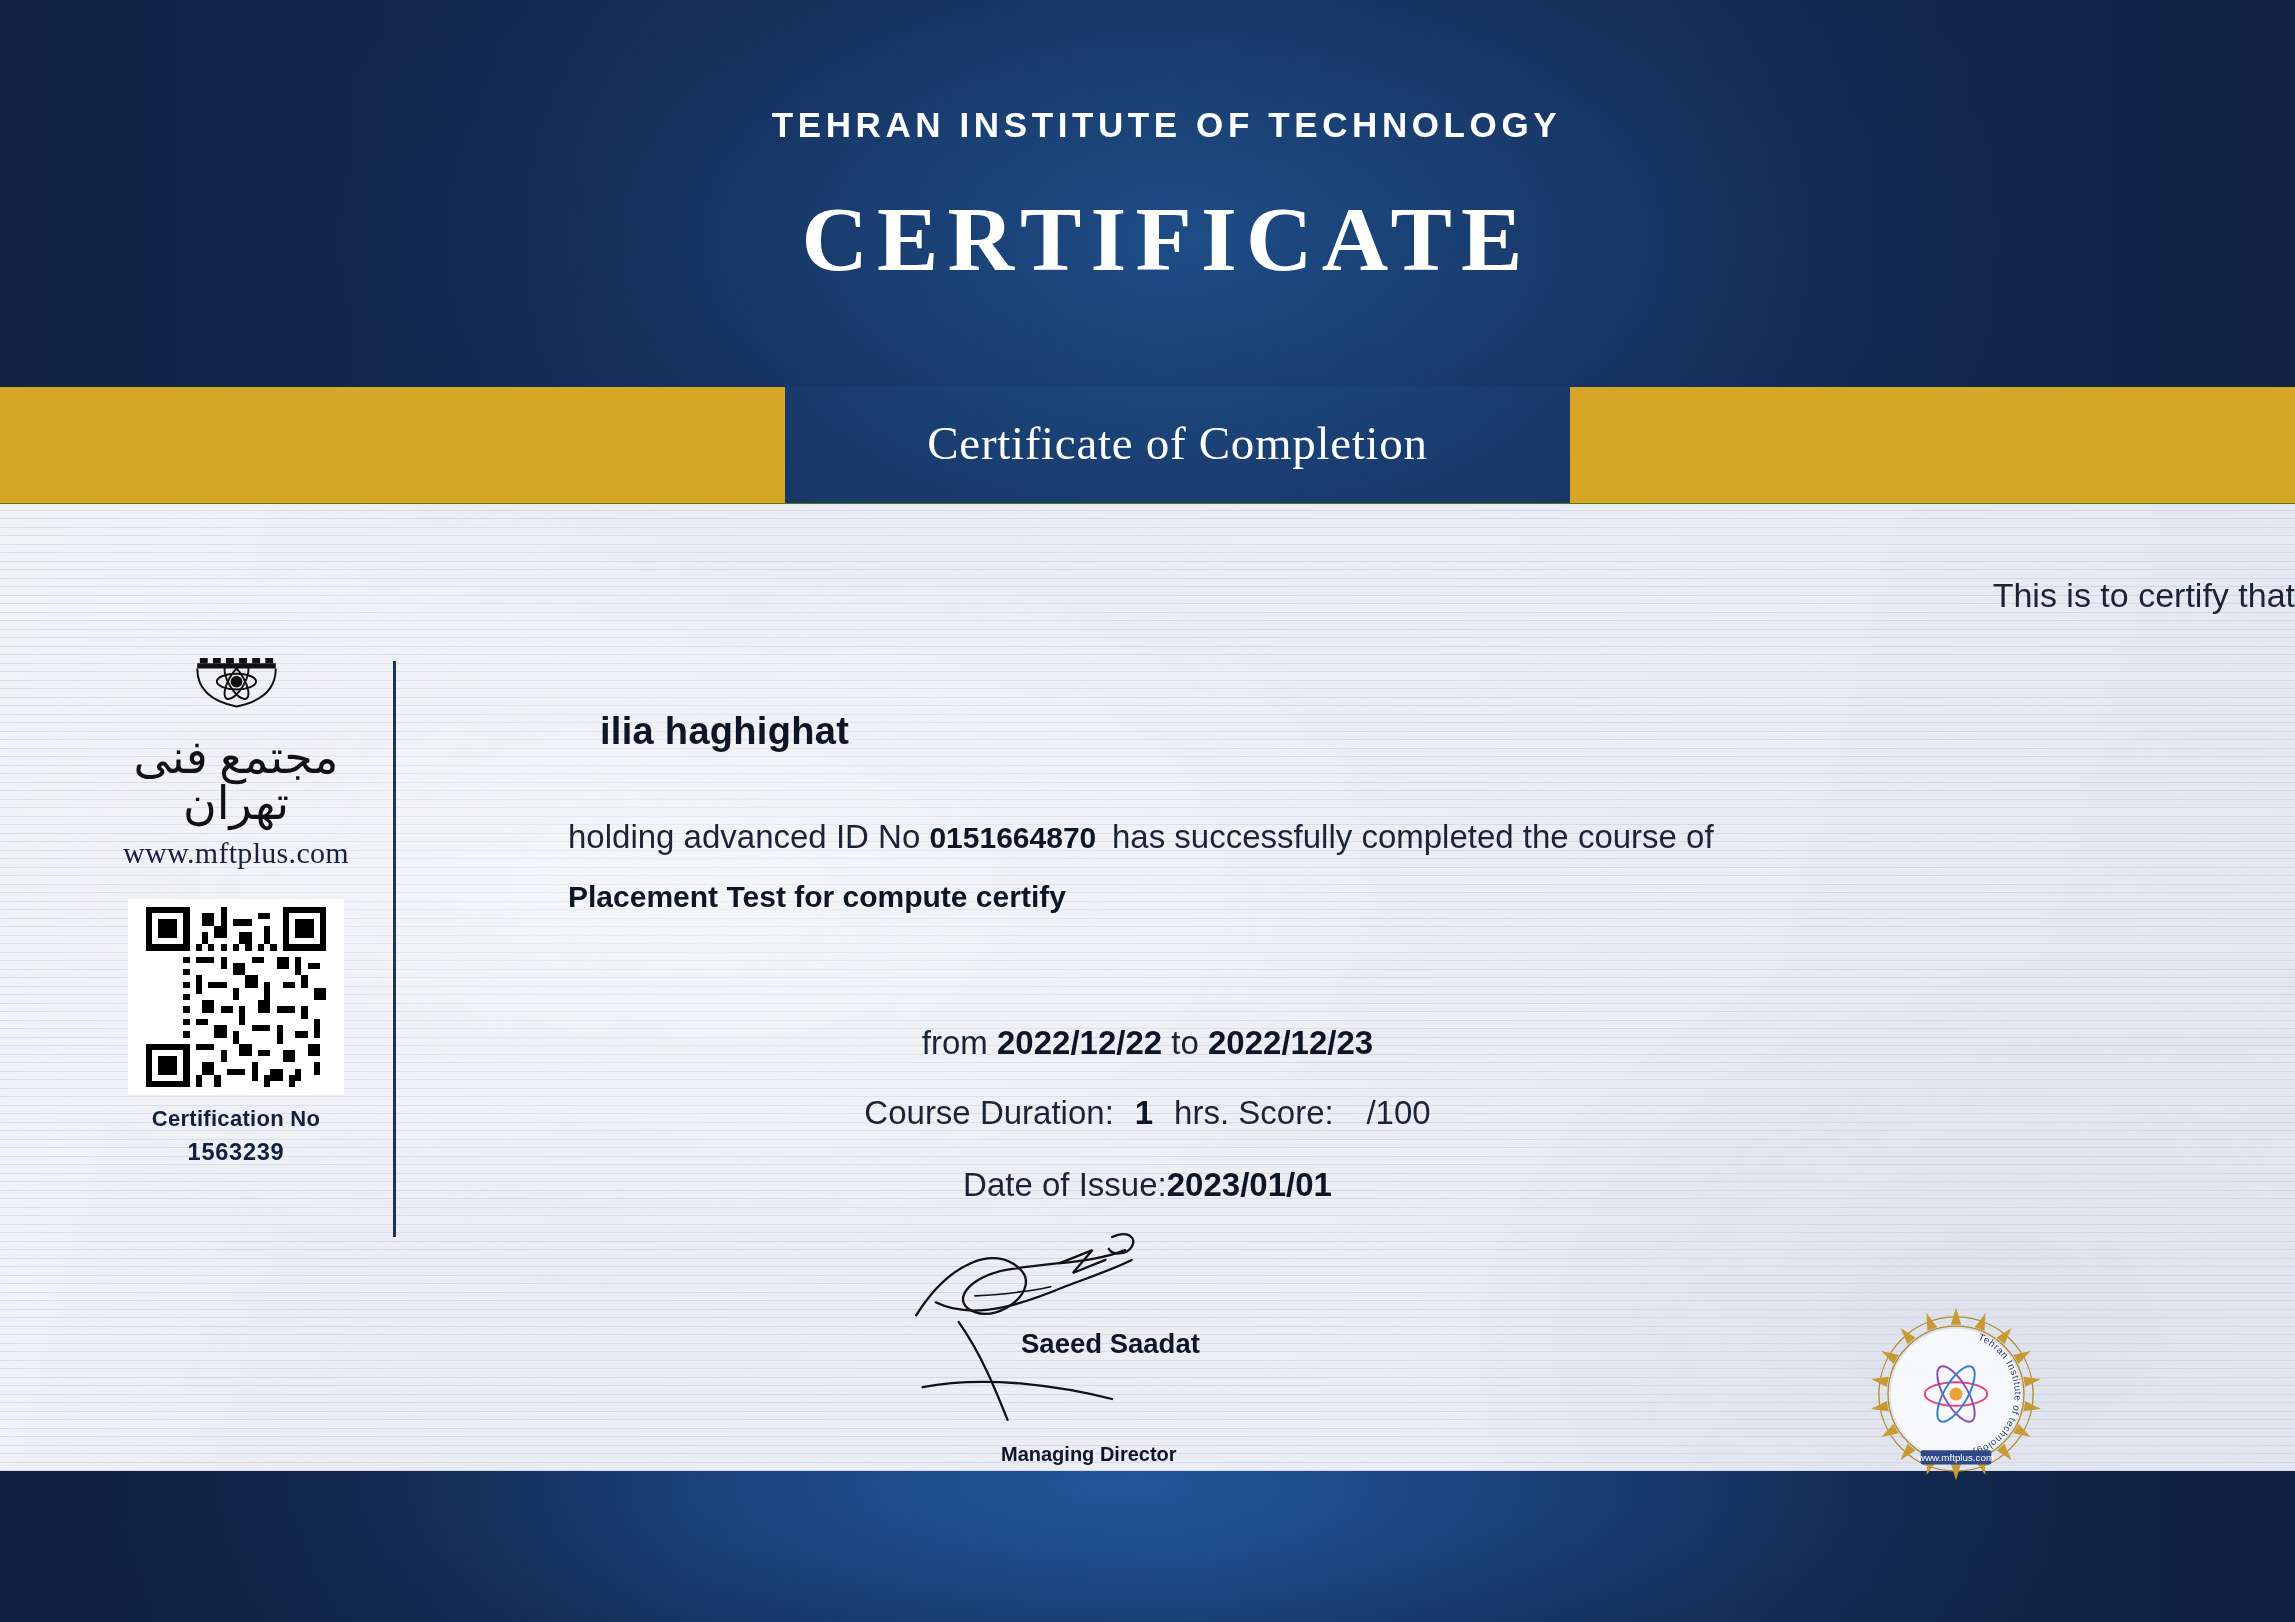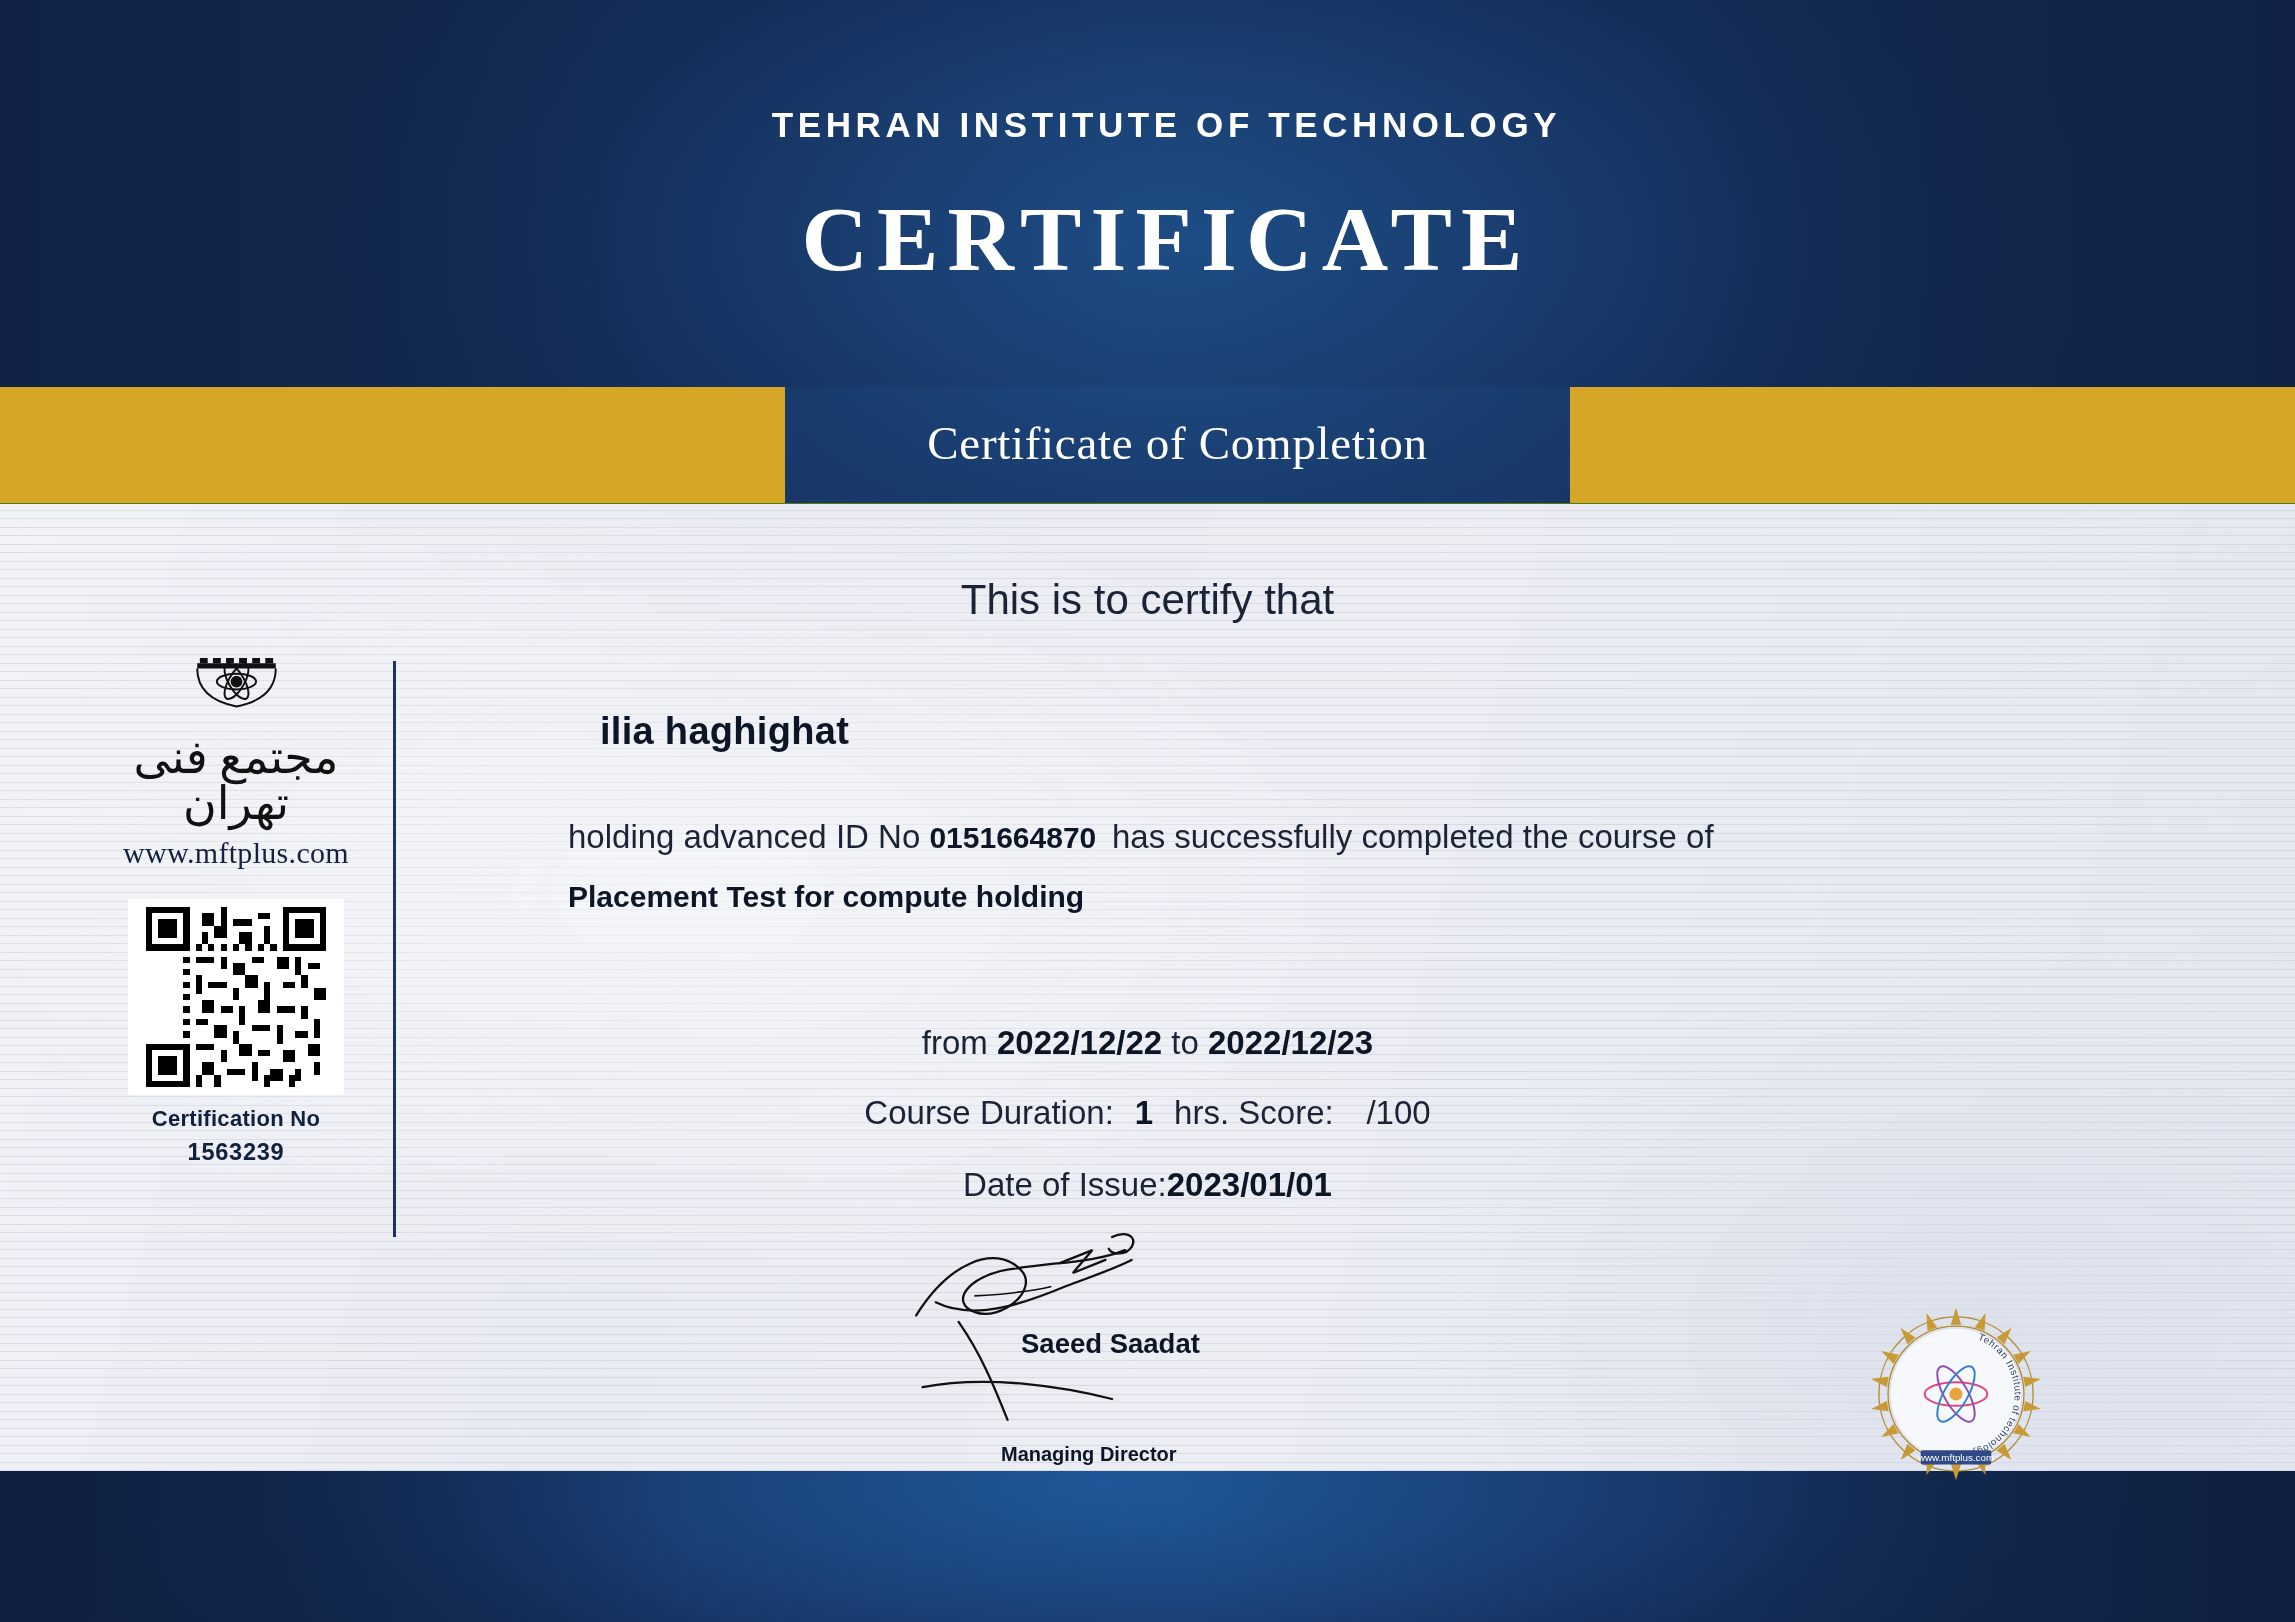--- a/index.html
+++ b/index.html
@@ -224,22 +224,22 @@
     background: #1c3560;
     z-index: 6;
   }
 
   
   .certify-line {
     position: absolute;
     left: 0;
     top: 576px;
     width: 2295px;
-    text-align: center;
-    font-size: 42px;
+    text-align: right;
+    font-size: 34px;
     color: #1b2436;
     z-index: 6;
   }
   .recipient-name {
     position: absolute;
     left: 600px;
     top: 710px;
     font-size: 38px;
     font-weight: bold;
     color: #0d1626;
@@ -486,21 +486,21 @@
     <div class="cert-no-label">Certification No</div>
     <div class="cert-no-value">1563239</div>
   </div>
 
   <div class="recipient-name">ilia haghighat</div>
 
   <div class="holding-line">
     <span>holding advanced ID No</span><span class="nid">0151664870</span><span>has successfully completed the course of</span>
   </div>
 
-  <div class="course-name">Placement Test for compute holding</div>
+  <div class="course-name">Placement Test for compute certify</div>
 
   <div class="dates-line">
     <span>from</span>
     <span class="val">2022/12/22</span>
     <span>to</span>
     <span class="val">2022/12/23</span>
   </div>
 
   <div class="duration-line">
     <span>Course Duration:</span>

